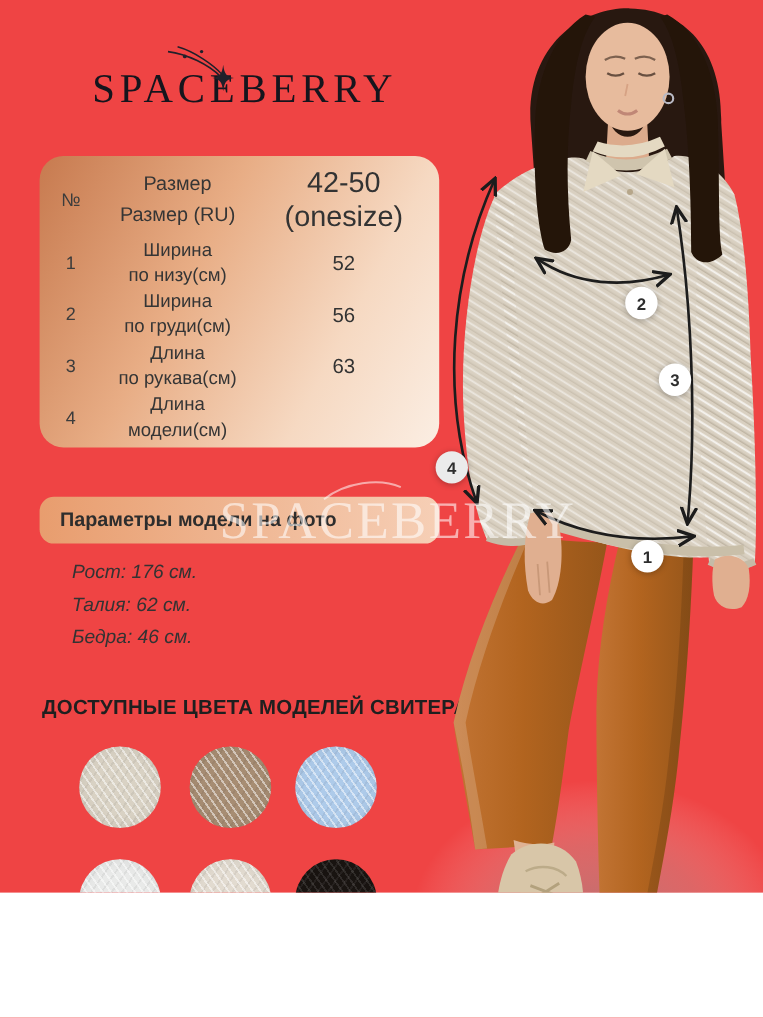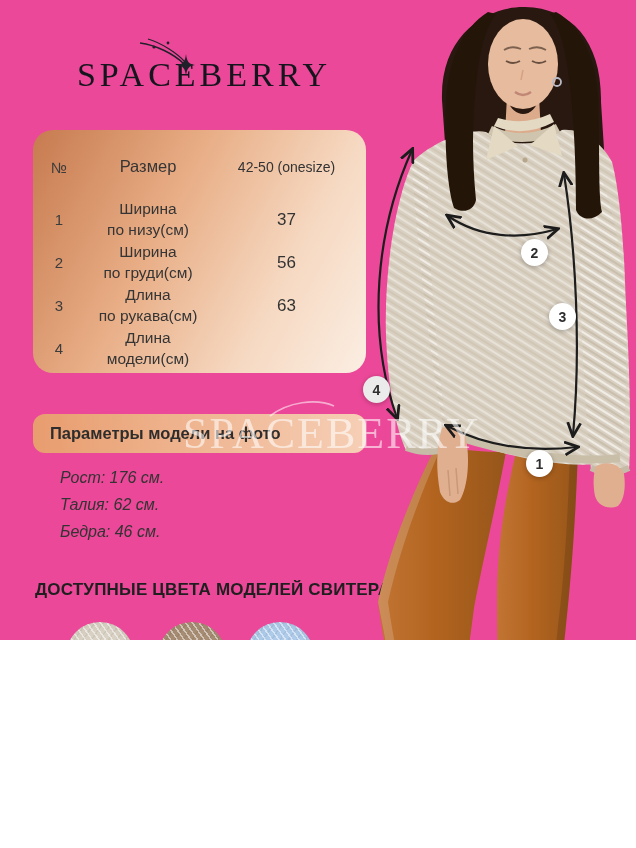--- a/index.html
+++ b/index.html
@@ -1,36 +1,36 @@
 <!DOCTYPE html>
 <html><head>
 <meta charset="utf-8">
 <style>
   html,body{margin:0;padding:0;background:#fff;}
-  .page{position:relative;width:636px;height:640px;background:#ec4899;overflow:hidden;
+  .page{position:relative;width:636px;height:744px;background:#ef4444;overflow:hidden;
         font-family:"Liberation Sans",sans-serif;color:#333;}
 
   
   .logo{position:absolute;left:0;top:56px;width:408px;text-align:center;
         font-family:"Liberation Serif",serif;font-size:34px;letter-spacing:4px;
         font-weight:500;color:#15151d;}
   .logo-comet{position:absolute;left:128px;top:36px;}
 
   
   .size-table{position:absolute;left:33px;top:130px;width:333px;height:243px;
       border-radius:20px;padding:6px 4px 4px 0;box-sizing:border-box;
       background:linear-gradient(118deg,#c77a4f 0%,#e8ad85 38%,#f6d9c2 72%,#fbeee3 100%);}
   .t-row{display:grid;grid-template-columns:52px 126px 1fr;align-items:center;height:43px;}
   .t-row.t-head{height:62px;}
   .cell{display:flex;flex-direction:column;align-items:center;justify-content:center;text-align:center;}
   .cell-num{font-size:15px;color:#3c3c3c;}
   .cell-label{font-size:15.5px;line-height:1.34;color:#353535;}
   .cell-value{font-size:17px;color:#333;}
   .t-head .cell-label{font-size:16.5px;line-height:1.55;}
-  .t-head .cell-value{font-size:14px;}
+  .t-head .cell-value{font-size:24px;}
 
   
   .params-bar{position:absolute;left:33px;top:414px;width:333px;height:39px;border-radius:12px;
       background:linear-gradient(90deg,#e89d6e,#f6cfb6);display:flex;align-items:center;
       padding-left:17px;box-sizing:border-box;font-weight:bold;font-size:16.5px;color:#2d2d2d;}
   .param-lines{position:absolute;left:60px;top:469px;font-size:16px;color:#333;font-style:italic;}
   .param-lines span{display:block;margin-bottom:9px;}
 
   
   .colors-heading{position:absolute;left:35px;top:580px;font-size:17px;font-weight:bold;
@@ -72,31 +72,32 @@
     <circle cx="26" cy="11" r="1.6" fill="#20202a"></circle>
     <circle cx="40" cy="7" r="1.4" fill="#20202a"></circle>
     <path d="M58 18 C 59 26 61 28 67 29 C 61 30 59 32 58 40 C 57 32 55 30 49 29 C 55 28 57 26 58 18 Z" fill="#20202a"></path>
   </svg>
 
   <div class="size-table">
     <div class="t-row t-head">
       <div class="cell cell-num">№</div>
       <div class="cell cell-label">
         <span>Размер</span>
+        <span>Размер (RU)</span>
       </div>
       <div class="cell cell-value">42-50 (onesize)</div>
     </div>
 
     <div class="t-row">
       <div class="cell cell-num">1</div>
       <div class="cell cell-label">
         <span>Ширина</span>
         <span>по низу(см)</span>
       </div>
-      <div class="cell cell-value">37</div>
+      <div class="cell cell-value">52</div>
     </div>
 
     <div class="t-row">
       <div class="cell cell-num">2</div>
       <div class="cell cell-label">
         <span>Ширина</span>
         <span>по груди(см)</span>
       </div>
       <div class="cell cell-value">56</div>
     </div>

